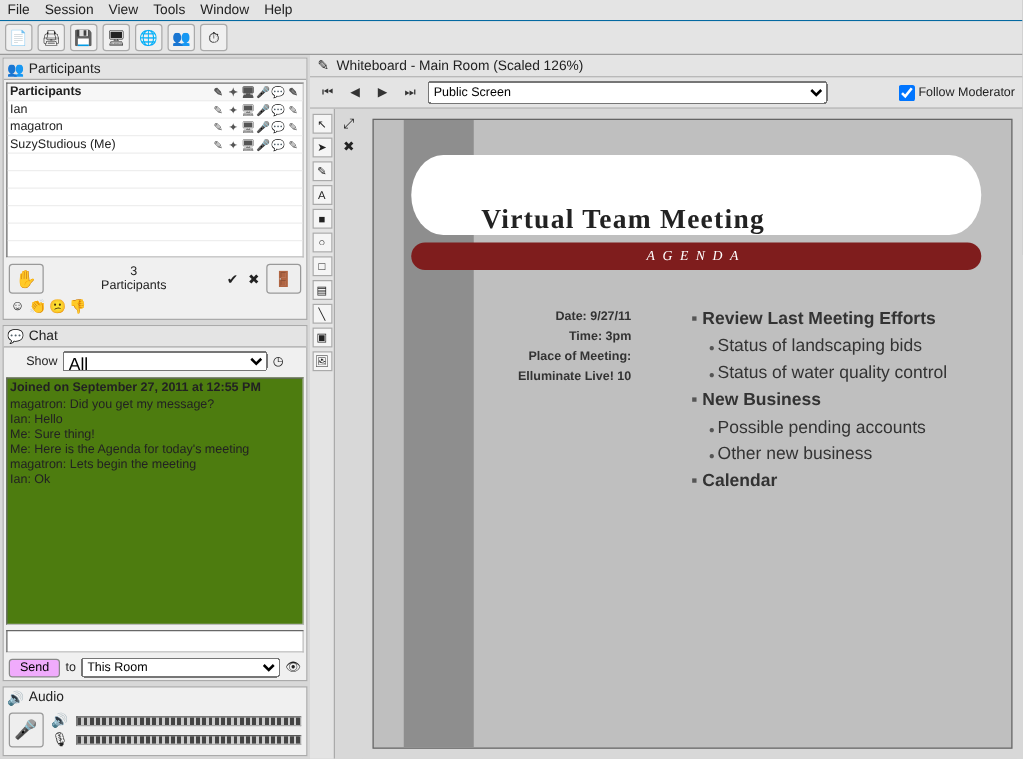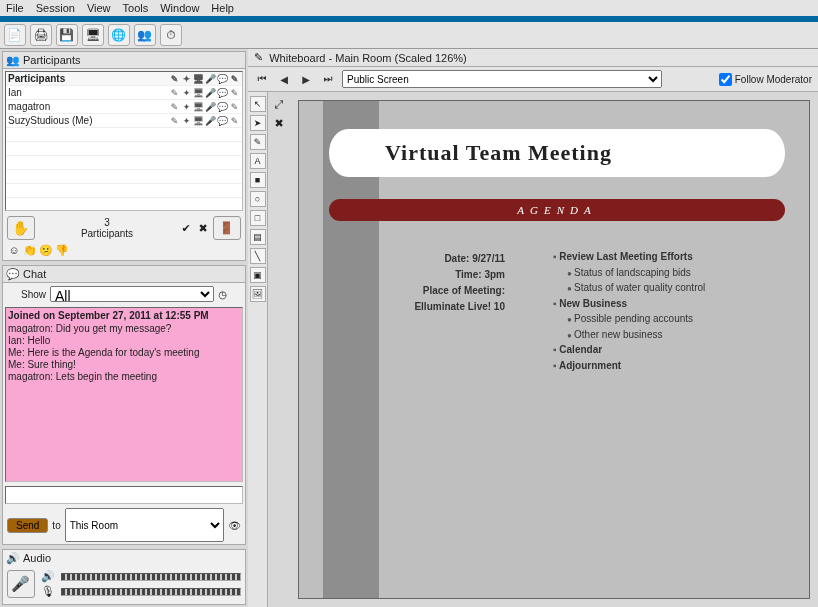--- a/index.html
+++ b/index.html
@@ -1,17 +1,17 @@
 <!DOCTYPE html>
 <html><head>
 <meta charset="utf-8">
 <style>
   * { box-sizing: border-box; margin: 0; padding: 0; font-family: Tahoma, Arial, sans-serif; }
   body { background: #d8d8d8; font-size: 11px; color: #222; width: 818px; height: 607px; overflow: hidden; display: flex; flex-direction: column; }
-  .menubar { background: #e4e4e4; border-bottom: 6px solid #0369a1; padding: 2px 6px; display: flex; gap: 12px; }
+  .menubar { background: #e4e4e4; border-bottom: 1px solid #0369a1; padding: 2px 6px; display: flex; gap: 12px; }
   .menubar span { cursor: default; }
   .toolbar { background: #e4e4e4; border-bottom: 1px solid #999; padding: 2px 4px; display: flex; gap: 4px; }
   .tb-btn { width: 22px; height: 22px; border: 1px solid #aaa; background: #f0f0f0; border-radius: 3px; display: flex; align-items: center; justify-content: center; font-size: 12px; }
   .main-area { flex: 1; display: flex; min-height: 0; }
   .left-col { width: 248px; display: flex; flex-direction: column; background: #d8d8d8; }
   .panel-header { display: flex; align-items: center; gap: 4px; padding: 2px 4px; background: #e4e4e4; border-bottom: 1px solid #aaa; font-size: 11px; }
   .panel-header .icon { width: 12px; height: 12px; display: inline-flex; align-items: center; justify-content: center; }
   
   .participants { display: flex; flex-direction: column; border: 1px solid #aaa; margin: 2px; background: #f0f0f0; }
   .plist { background: #fff; border: 1px inset #bbb; margin: 2px; height: 140px; overflow: hidden; font-size: 10px; }
@@ -23,28 +23,28 @@
   .pfooter { display: flex; align-items: center; justify-content: space-between; padding: 3px 4px; font-size: 10px; }
   .pfooter .center { text-align: center; flex: 1; }
   .raise-btn { width: 28px; height: 24px; border: 1px solid #999; background: #eee; border-radius: 3px; display:flex; align-items:center; justify-content:center; font-size:14px;}
   .door-btn { width: 28px; height: 24px; border: 1px solid #999; background: #eee; border-radius: 3px; display:flex; align-items:center; justify-content:center; font-size:12px;}
   .emos { display:flex; gap:2px; padding:0 4px 3px 4px;}
   .emo { width:14px; height:14px; font-size:11px; display:inline-flex; align-items:center; justify-content:center;}
   
   .chat { display:flex; flex-direction: column; border: 1px solid #aaa; margin: 2px; background: #f0f0f0; flex:1; min-height:0;}
   .chat-showrow { display:flex; align-items:center; gap:4px; padding:3px 18px; font-size:10px;}
   .chat-showrow select { flex:1; font-size:14px; height:16px;}
-  .chat-log { background:#f9a8d4; border:1px inset #bbb; margin:2px; flex:1; overflow:auto; font-size:10px; padding:2px;}
+  .chat-log { background:#4d7c0f; border:1px inset #bbb; margin:2px; flex:1; overflow:auto; font-size:10px; padding:2px;}
   .chat-joined { font-weight:bold; margin-bottom:2px;}
   .chat-line { margin:1px 0;}
   .chat-inputrow { padding:2px; }
   .chat-inputrow input[type=text] { width:100%; height:18px; border:1px inset #bbb; font-size:10px; padding:0 2px;}
   .chat-sendrow { display:flex; align-items:center; gap:4px; padding:2px 4px; font-size:10px;}
-  .chat-sendrow button { font-size:10px; padding:1px 8px; border:1px solid #888; background:#a16207; border-radius:3px;}
-  .chat-sendrow select { flex:1; font-size:10px; height:34px;}
+  .chat-sendrow button { font-size:10px; padding:1px 8px; border:1px solid #888; background:#f0abfc; border-radius:3px;}
+  .chat-sendrow select { flex:1; font-size:10px; height:16px;}
   
   .audio { border:1px solid #aaa; margin:2px; background:#f0f0f0; padding:2px 4px;}
   .audio-row { display:flex; align-items:center; gap:6px; margin:2px 0;}
   .mic-btn { width:28px; height:28px; border:1px solid #999; background:#eee; border-radius:3px; display:flex; align-items:center; justify-content:center; font-size:15px;}
   .vol-bar { flex:1; height:8px; background:repeating-linear-gradient(90deg,#444 0 3px,#ccc 3px 5px); border:1px inset #aaa;}
   .audio-status { font-size:10px; padding-left:36px;}
   
   .right-col { flex:1; display:flex; flex-direction:column; background:#d8d8d8;}
   .wb-header { display:flex; align-items:center; gap:6px; padding:2px 6px; font-size:11px; background:#e4e4e4; border-bottom:1px solid #aaa;}
   .wb-nav { display:flex; align-items:center; gap:6px; padding:3px 6px; background:#e4e4e4; border-bottom:1px solid #aaa;}
@@ -53,26 +53,26 @@
   .follow { display:flex; align-items:center; gap:3px; margin-left:auto; font-size:10px;}
   .wb-body { flex:1; display:flex; min-height:0;}
   .wb-tools { width:20px; padding:4px 2px; background:#e4e4e4; border-right:1px solid #aaa; display:flex; flex-direction:column; gap:3px; align-items:center;}
   .wb-tool { width:16px; height:16px; border:1px solid #aaa; background:#f5f5f5; font-size:9px; display:flex; align-items:center; justify-content:center;}
   .wb-side { width:22px; padding:6px 2px; display:flex; flex-direction:column; gap:6px; align-items:center; background:#d8d8d8;}
   .wb-side span { font-size:11px;}
   .wb-canvas-wrap { flex:1; padding:8px; background:#d8d8d8;}
   .wb-canvas { width:100%; height:100%; background:#bfbfbf; position:relative; border:1px solid #666; overflow:hidden;}
   
   .slide-grey { position:absolute; left:24px; top:0; bottom:0; width:56px; background:#8e8e8e;}
-  .slide-title-pill { position:absolute; left:30px; right:24px; top:28px; height:48px; background:#fff; border-radius:40px 40px 40px 40px / 50px; display:flex; align-items:center; padding-left:56px;}
+  .slide-title-pill { position:absolute; left:30px; right:24px; top:28px; height:64px; background:#fff; border-radius:40px 40px 40px 40px / 50px; display:flex; align-items:flex-end; padding-left:56px;}
   .slide-title { font-size:22px; font-weight:bold; letter-spacing:1px; color:#222; font-family: "Times New Roman", serif;}
   .agenda-bar { position:absolute; left:30px; right:24px; top:98px; height:22px; background:#7f1d1d; border-radius:12px; color:#fff; font-style:italic; letter-spacing:6px; font-size:11px; display:flex; align-items:center; justify-content:center; font-family:"Times New Roman", serif;}
   .slide-meta { position:absolute; left:96px; top:150px; font-size:10px; color:#333; font-weight:bold; line-height:1.6; text-align:right; width:110px; font-family:"Courier New",monospace;}
   .slide-meta .lbl { display:inline-block; }
-  .slide-agenda { position:absolute; left:254px; top:148px; font-size:10px; color:#333; line-height:1.55;}
+  .slide-agenda { position:absolute; left:254px; top:148px; font-size:14px; color:#333; line-height:1.55;}
   .slide-agenda .h1 { font-weight:bold; }
   .slide-agenda .h1::before { content:"▪ "; color:#555;}
   .slide-agenda .sub { padding-left:14px; }
   .slide-agenda .sub::before { content:"● "; color:#555; font-size:8px;}
 </style>
 </head>
 <body>
 
 <div class="menubar">
   <span>File</span>
@@ -183,23 +183,24 @@
         <span>Show</span>
         <select>
           <option>All</option>
         </select>
         <span>◷</span>
       </div>
       <div class="chat-log">
         <div class="chat-joined">Joined on September 27, 2011 at 12:55 PM</div>
         <div class="chat-line">magatron: Did you get my message?</div>
         <div class="chat-line">Ian: Hello</div>
+        <div class="chat-line">Me: Sure thing!</div>
         <div class="chat-line">Me: Here is the Agenda for today's meeting</div>
-        <div class="chat-line">Me: Sure thing!</div>
         <div class="chat-line">magatron: Lets begin the meeting</div>
+        <div class="chat-line">Ian: Ok</div>
       </div>
       <div class="chat-inputrow">
         <input type="text" value="" style="">
       </div>
       <div class="chat-sendrow">
         <button>Send</button>
         <span>to</span>
         <select>
           <option>This Room</option>
         </select>
@@ -278,19 +279,18 @@
             <div><span>Elluminate Live! 10</span></div>
           </div>
           <div class="slide-agenda">
             <div class="h1">Review Last Meeting Efforts</div>
             <div class="sub">Status of landscaping bids</div>
             <div class="sub">Status of water quality control</div>
             <div class="h1">New Business</div>
             <div class="sub">Possible pending accounts</div>
             <div class="sub">Other new business</div>
             <div class="h1">Calendar</div>
-            <div class="h1">Adjournment</div>
           </div>
         </div>
       </div>
     </div>
   </div>
 </div>
 
 </body></html>

